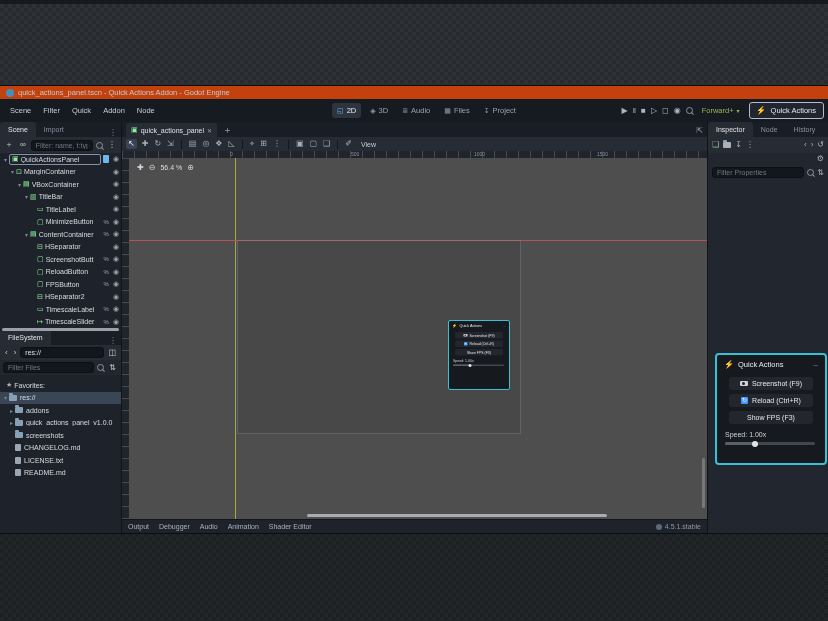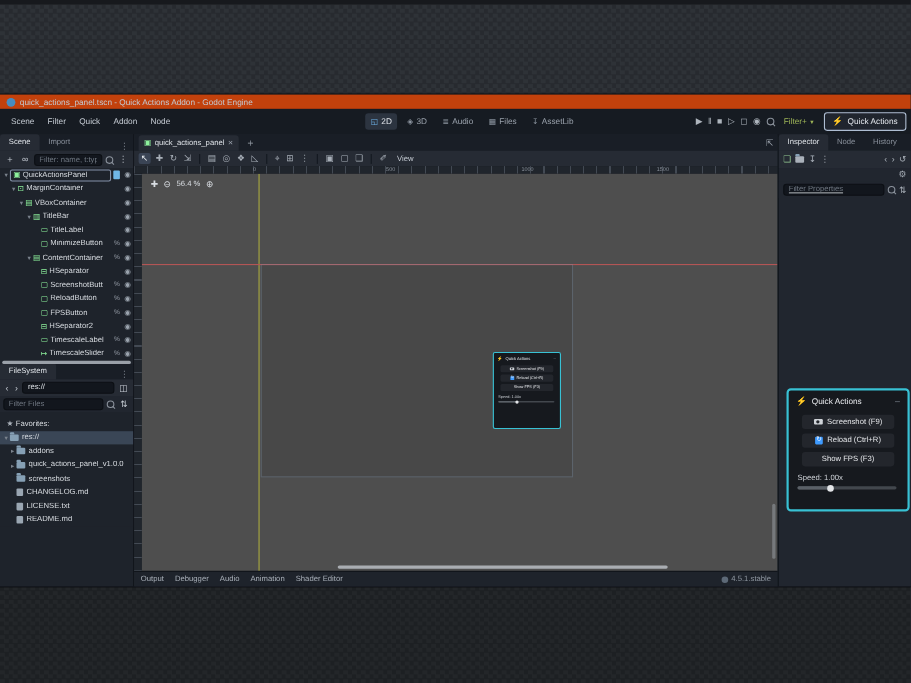--- a/index.html
+++ b/index.html
@@ -164,33 +164,33 @@
       <span class="view-btn">
         <span class="vicon">≣</span>
         <span>Audio</span>
       </span>
       <span class="view-btn">
         <span class="vicon">▦</span>
         <span>Files</span>
       </span>
       <span class="view-btn">
         <span class="vicon">↧</span>
-        <span>AssetLib</span>
+        <span>Project</span>
       </span>
     </div>
     <div class="runbar">
       <span class="run-icon">▶</span>
       <span class="run-icon">‖</span>
       <span class="run-icon">■</span>
       <span class="run-icon">▷</span>
       <span class="run-icon">◻</span>
       <span class="run-icon">◉</span>
       <span class="icon-mag"></span>
       <span class="renderer">
-        <span>Filter+</span>
+        <span>Forward+</span>
         <span class="chev">▾</span>
       </span>
       <span class="qa-toolbtn">
         <span class="bolt">⚡</span>
         <span>Quick Actions</span>
       </span>
     </div>
   </div>
 
   <div class="abs left-dock">
@@ -460,21 +460,21 @@
       <span class="iicon">⋮</span>
       <span style="flex:1;"></span>
       <span class="iicon">‹</span>
       <span class="iicon">›</span>
       <span class="iicon">↺</span>
     </div>
     <div class="insp-subrow">
       <span class="iicon">⚙</span>
     </div>
     <div class="filter-row">
-      <input class="input" style="flex: 1 1 0%; min-width: 0px; text-decoration: underline;" placeholder="Filter Properties">
+      <input class="input" style="flex: 1 1 0%; min-width: 0px;" placeholder="Filter Properties">
       <span class="icon-mag"></span>
       <span class="iicon">⇅</span>
     </div>
 
     <div class="qa-panel qa-big">
       <div class="qa-title">
         <span class="bolt">⚡</span>
         <span class="qtxt">Quick Actions</span>
         <span class="qmin">–</span>
       </div>

